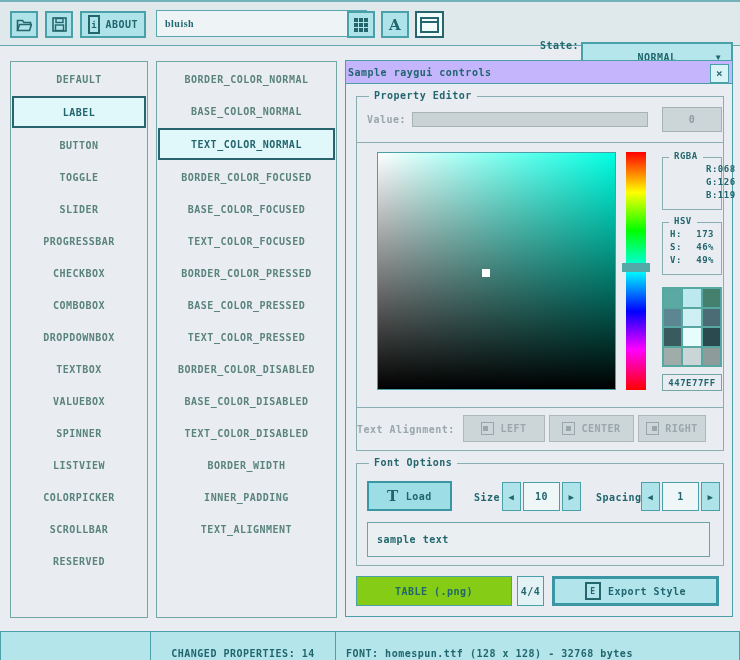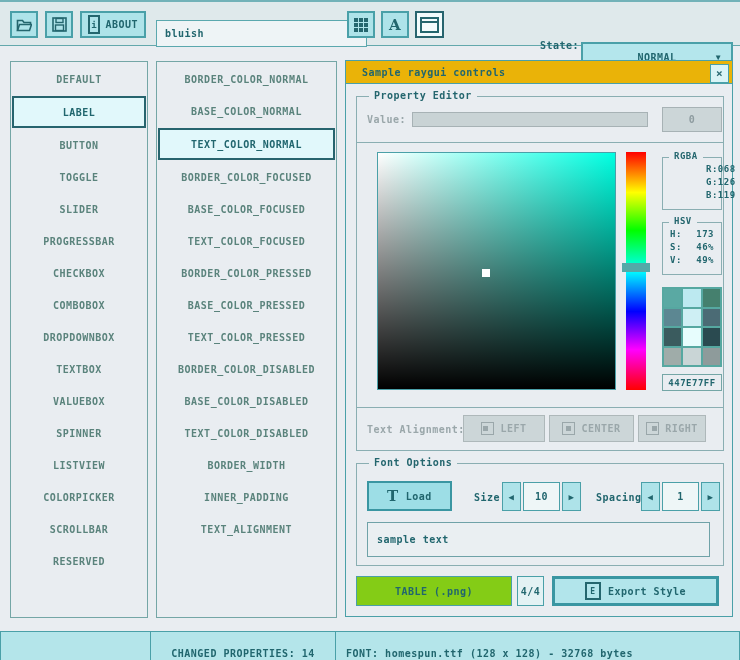--- a/index.html
+++ b/index.html
@@ -13,21 +13,21 @@
   .tbtn.active{background:#f2fbfc;border-color:#27646e;}
   .t-input{background:#eef4f6;border:1px solid #5aa8ae;color:#21666e;font:inherit;letter-spacing:.5px;padding:0 8px;outline:none;}
   .dropdown{display:flex;align-items:center;justify-content:center;background:#b4e6ec;border:2px solid #4aa0a8;}
   .dropdown .arrow{position:absolute;right:10px;}
   
   .listbox{border:1px solid #74a6a6;padding-top:1px;}
   .li{height:32px;display:flex;align-items:center;justify-content:center;color:#5a837c;cursor:pointer;}
   .li.selected{background:#e1f8fb;border:2px solid #27646e;color:#21666e;margin:1px;height:28px;}
   
   .window{left:345px;top:60px;width:388px;height:557px;border:1px solid #4aa0a8;background:#e9edf1;}
-  .titlebar{left:0;top:0;right:0;height:23px;background:#eab308;border-bottom:1px solid #4aa0a8;display:flex;align-items:center;padding:0 16px;}
+  .titlebar{left:0;top:0;right:0;height:23px;background:#c4b5fd;border-bottom:1px solid #4aa0a8;display:flex;align-items:center;padding:0 2px;}
   .closebtn{position:absolute;right:3px;top:3px;width:17px;height:17px;background:#d9f4f6;border:1px solid #4aa0a8;display:flex;align-items:center;justify-content:center;color:#2a6b73;cursor:pointer;font-size:11px;}
   .group{border:1px solid #8aaeb2;}
   .legend{position:absolute;top:-7px;left:12px;background:#e9edf1;padding:0 5px;color:#24666e;}
   .sep{position:absolute;left:0;right:0;height:1px;background:#8aaeb2;}
   .disabled-label{color:#9aa7aa;}
   .slider-track{background:#c9d3d5;border:1px solid #a7b2b5;}
   .dis-box{background:#ccd6d8;border:1px solid #a7b2b5;color:#8e9ca0;display:flex;align-items:center;justify-content:center;}
   .dis-btn{background:#ccd6d8;border:1px solid #aeb8ba;color:#9aa7aa;display:flex;align-items:center;justify-content:center;gap:6px;}
   .align-ico{width:11px;height:11px;border:1px solid #9aa7aa;position:relative;display:inline-block;}
   .align-ico i{position:absolute;width:5px;height:5px;background:#9aa7aa;top:3px;}
@@ -75,21 +75,21 @@
       <svg width="15" height="15" viewBox="0 0 15 15">
         <rect x="1" y="1" width="13" height="13" fill="none" stroke="#24666e" stroke-width="1.6"></rect>
         <rect x="4" y="1.5" width="7" height="4" fill="none" stroke="#24666e" stroke-width="1.4"></rect>
         <rect x="3.5" y="8" width="8" height="5.5" fill="none" stroke="#24666e" stroke-width="1.4"></rect>
       </svg>
     </div>
     <button class="abs tbtn" style="left:80px;top:9px;width:66px;height:27px;font:inherit;letter-spacing:.5px;">
       <span class="infoico">i</span>
       <span>ABOUT</span>
     </button>
-    <input class="abs t-input" style="left: 156px; top: 18px; width: 211px; height: 27px;" value="bluish">
+    <input class="abs t-input" style="left: 156px; top: 8px; width: 211px; height: 27px; font-family: Liberation Serif, serif;" value="bluish">
     <div class="abs tbtn" style="left:347px;top:9px;width:28px;height:27px;">
       <span class="gridico">
           <i></i>
           <i></i>
           <i></i>
           <i></i>
           <i></i>
           <i></i>
           <i></i>
           <i></i>
@@ -212,21 +212,21 @@
         <div class="sw" style="background-color: rgb(42, 74, 80);"></div>
         <div class="sw" style="background-color: rgb(159, 172, 169);"></div>
         <div class="sw" style="background-color: rgb(201, 213, 214);"></div>
         <div class="sw" style="background-color: rgb(142, 155, 155);"></div>
       </div>
 
       <div class="abs hexbox" style="left:305px;top:277px;width:60px;height:17px;">447E77FF</div>
 
       <div class="sep" style="top:310px;"></div>
 
-      <span class="abs disabled-label" style="left:10px;top:327px;">Text Alignment:</span>
+      <span class="abs disabled-label" style="left:0;top:327px;">Text Alignment:</span>
       <div class="abs dis-btn" style="left:106px;top:318px;width:82px;height:27px;">
         <span class="align-ico">
             <i style="left:1px;"></i>
           </span>
         <span>LEFT</span>
       </div>
       <div class="abs dis-btn" style="left:192px;top:318px;width:85px;height:27px;">
         <span class="align-ico">
             <i style="left:3px;"></i>
           </span>

